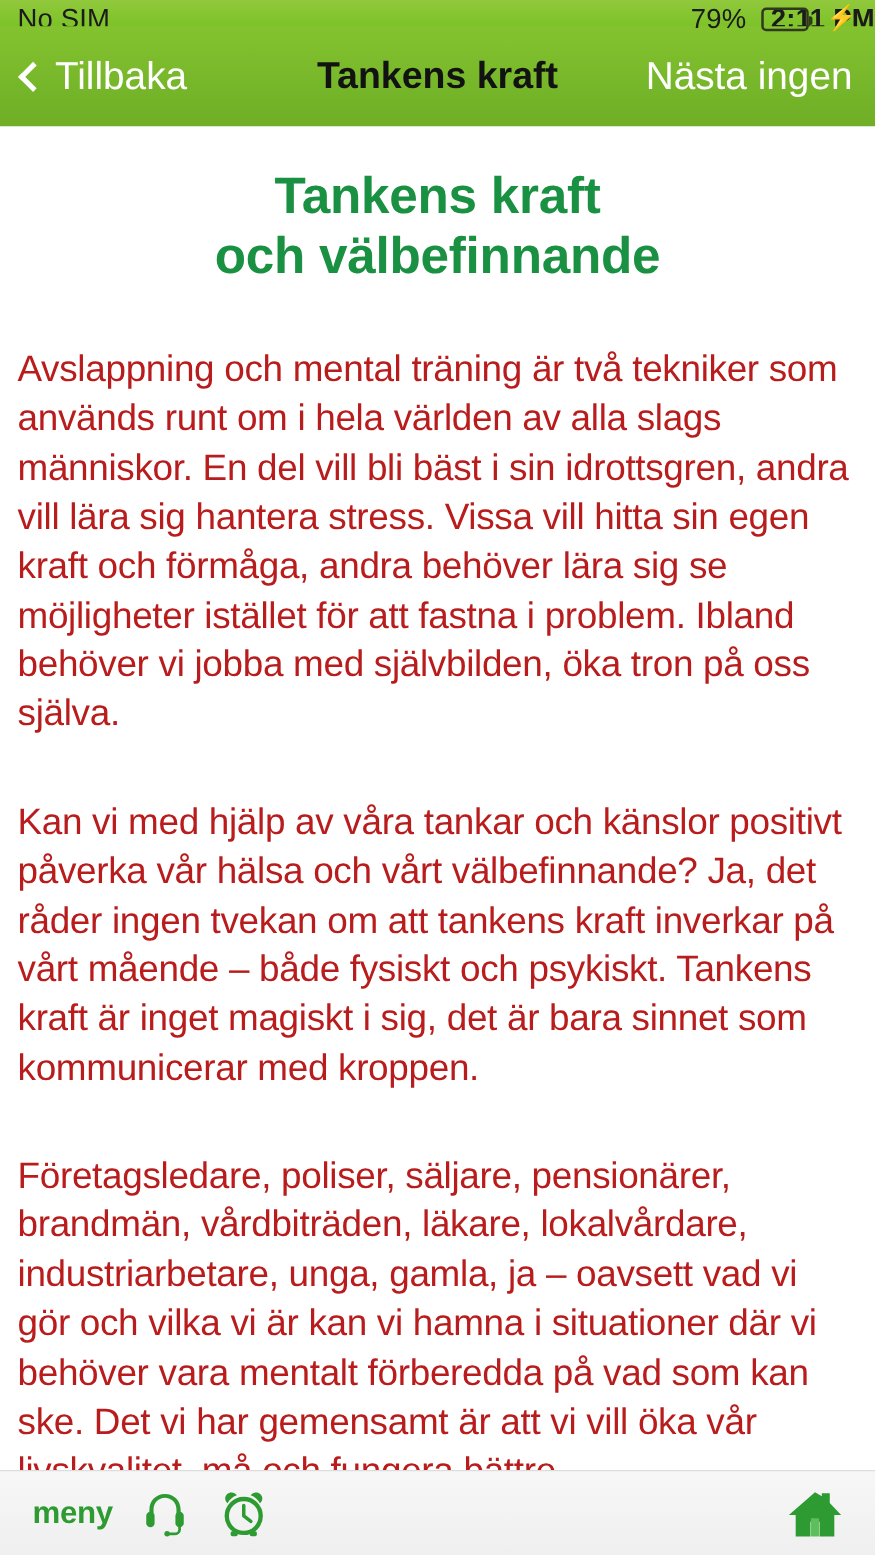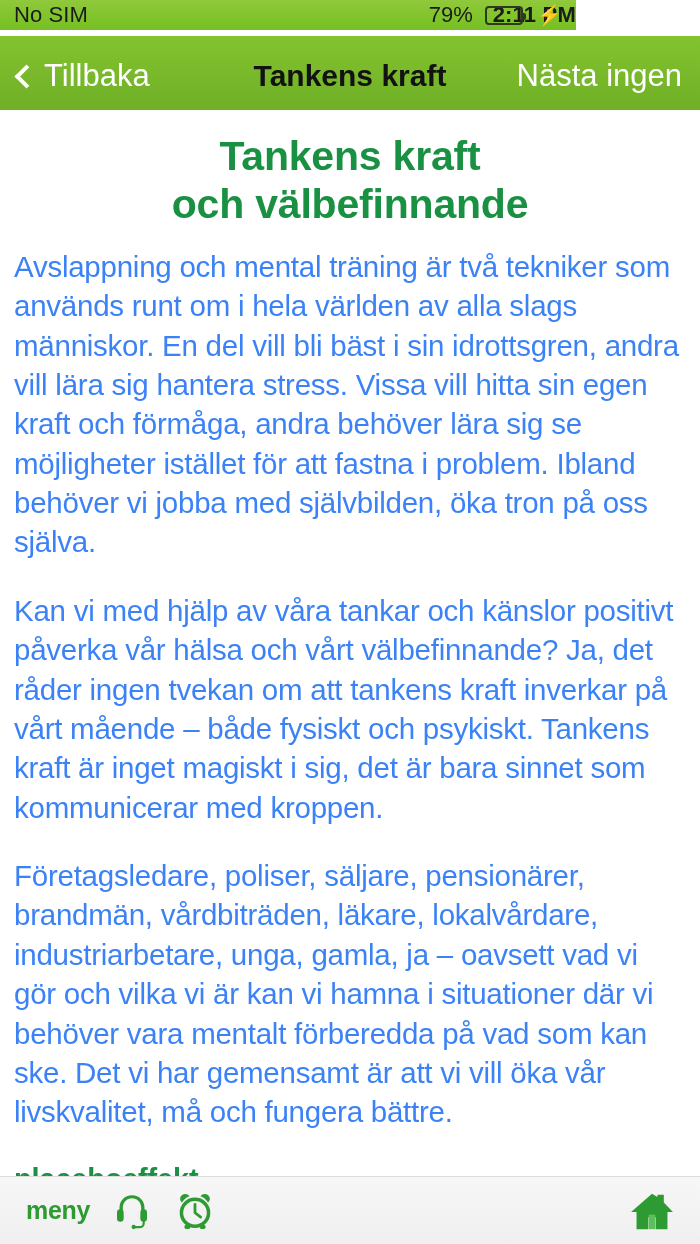--- a/index.html
+++ b/index.html
@@ -15,21 +15,21 @@
     width: 700px;
     height: 1244px;
     background: #ffffff;
     overflow: hidden;
   }
 
   
   .statusbar {
     position: absolute;
     top: 0; left: 0;
-    width: 576px;
+    width: 700px;
     height: 30px;
     background: linear-gradient(to bottom, #91c83c 0%, #83c52e 45%, #76bf24 100%);
     display: flex;
     align-items: center;
     padding: 0 14px;
     color: #1b1b1b;
     font-size: 22px;
     letter-spacing: 0.1px;
   }
   .sb-left { flex: 0 0 auto; }
@@ -72,21 +72,21 @@
     height: 100%;
     width: 79%;
     background: #5ce05c;
     border-radius: 1.5px;
   }
   .bolt { font-size: 20px; color: #141414; line-height: 1; margin-left: 2px; }
 
   
   .navbar {
     position: absolute;
-    top: 36px; left: 0;
+    top: 21px; left: 0;
     width: 700px;
     height: 80px;
     background: linear-gradient(to bottom, #84c32f 0%, #77b72a 55%, #6fae26 100%);
     display: flex;
     align-items: center;
     padding: 0 18px;
   }
   .nav-back {
     display: flex;
     align-items: center;
@@ -137,25 +137,26 @@
   .doc-title {
     color: #1a9142;
     font-size: 41px;
     font-weight: 700;
     text-align: center;
     line-height: 1.18;
     margin-bottom: 18px;
     letter-spacing: -0.2px;
   }
   .para {
-    color: #3b82f6;
+    color: #b91c1c;
     font-size: 29.5px;
     line-height: 1.335;
     margin-bottom: 29px;
     letter-spacing: -0.25px;
+    margin-top: 47px;
   }
   .para:last-child { margin-bottom: 0; }
   .sub-head {
     color: #1a9142;
     font-size: 29px;
     font-weight: 700;
     line-height: 1.25;
     margin-bottom: 1px;
     letter-spacing: -0.2px;
   }

